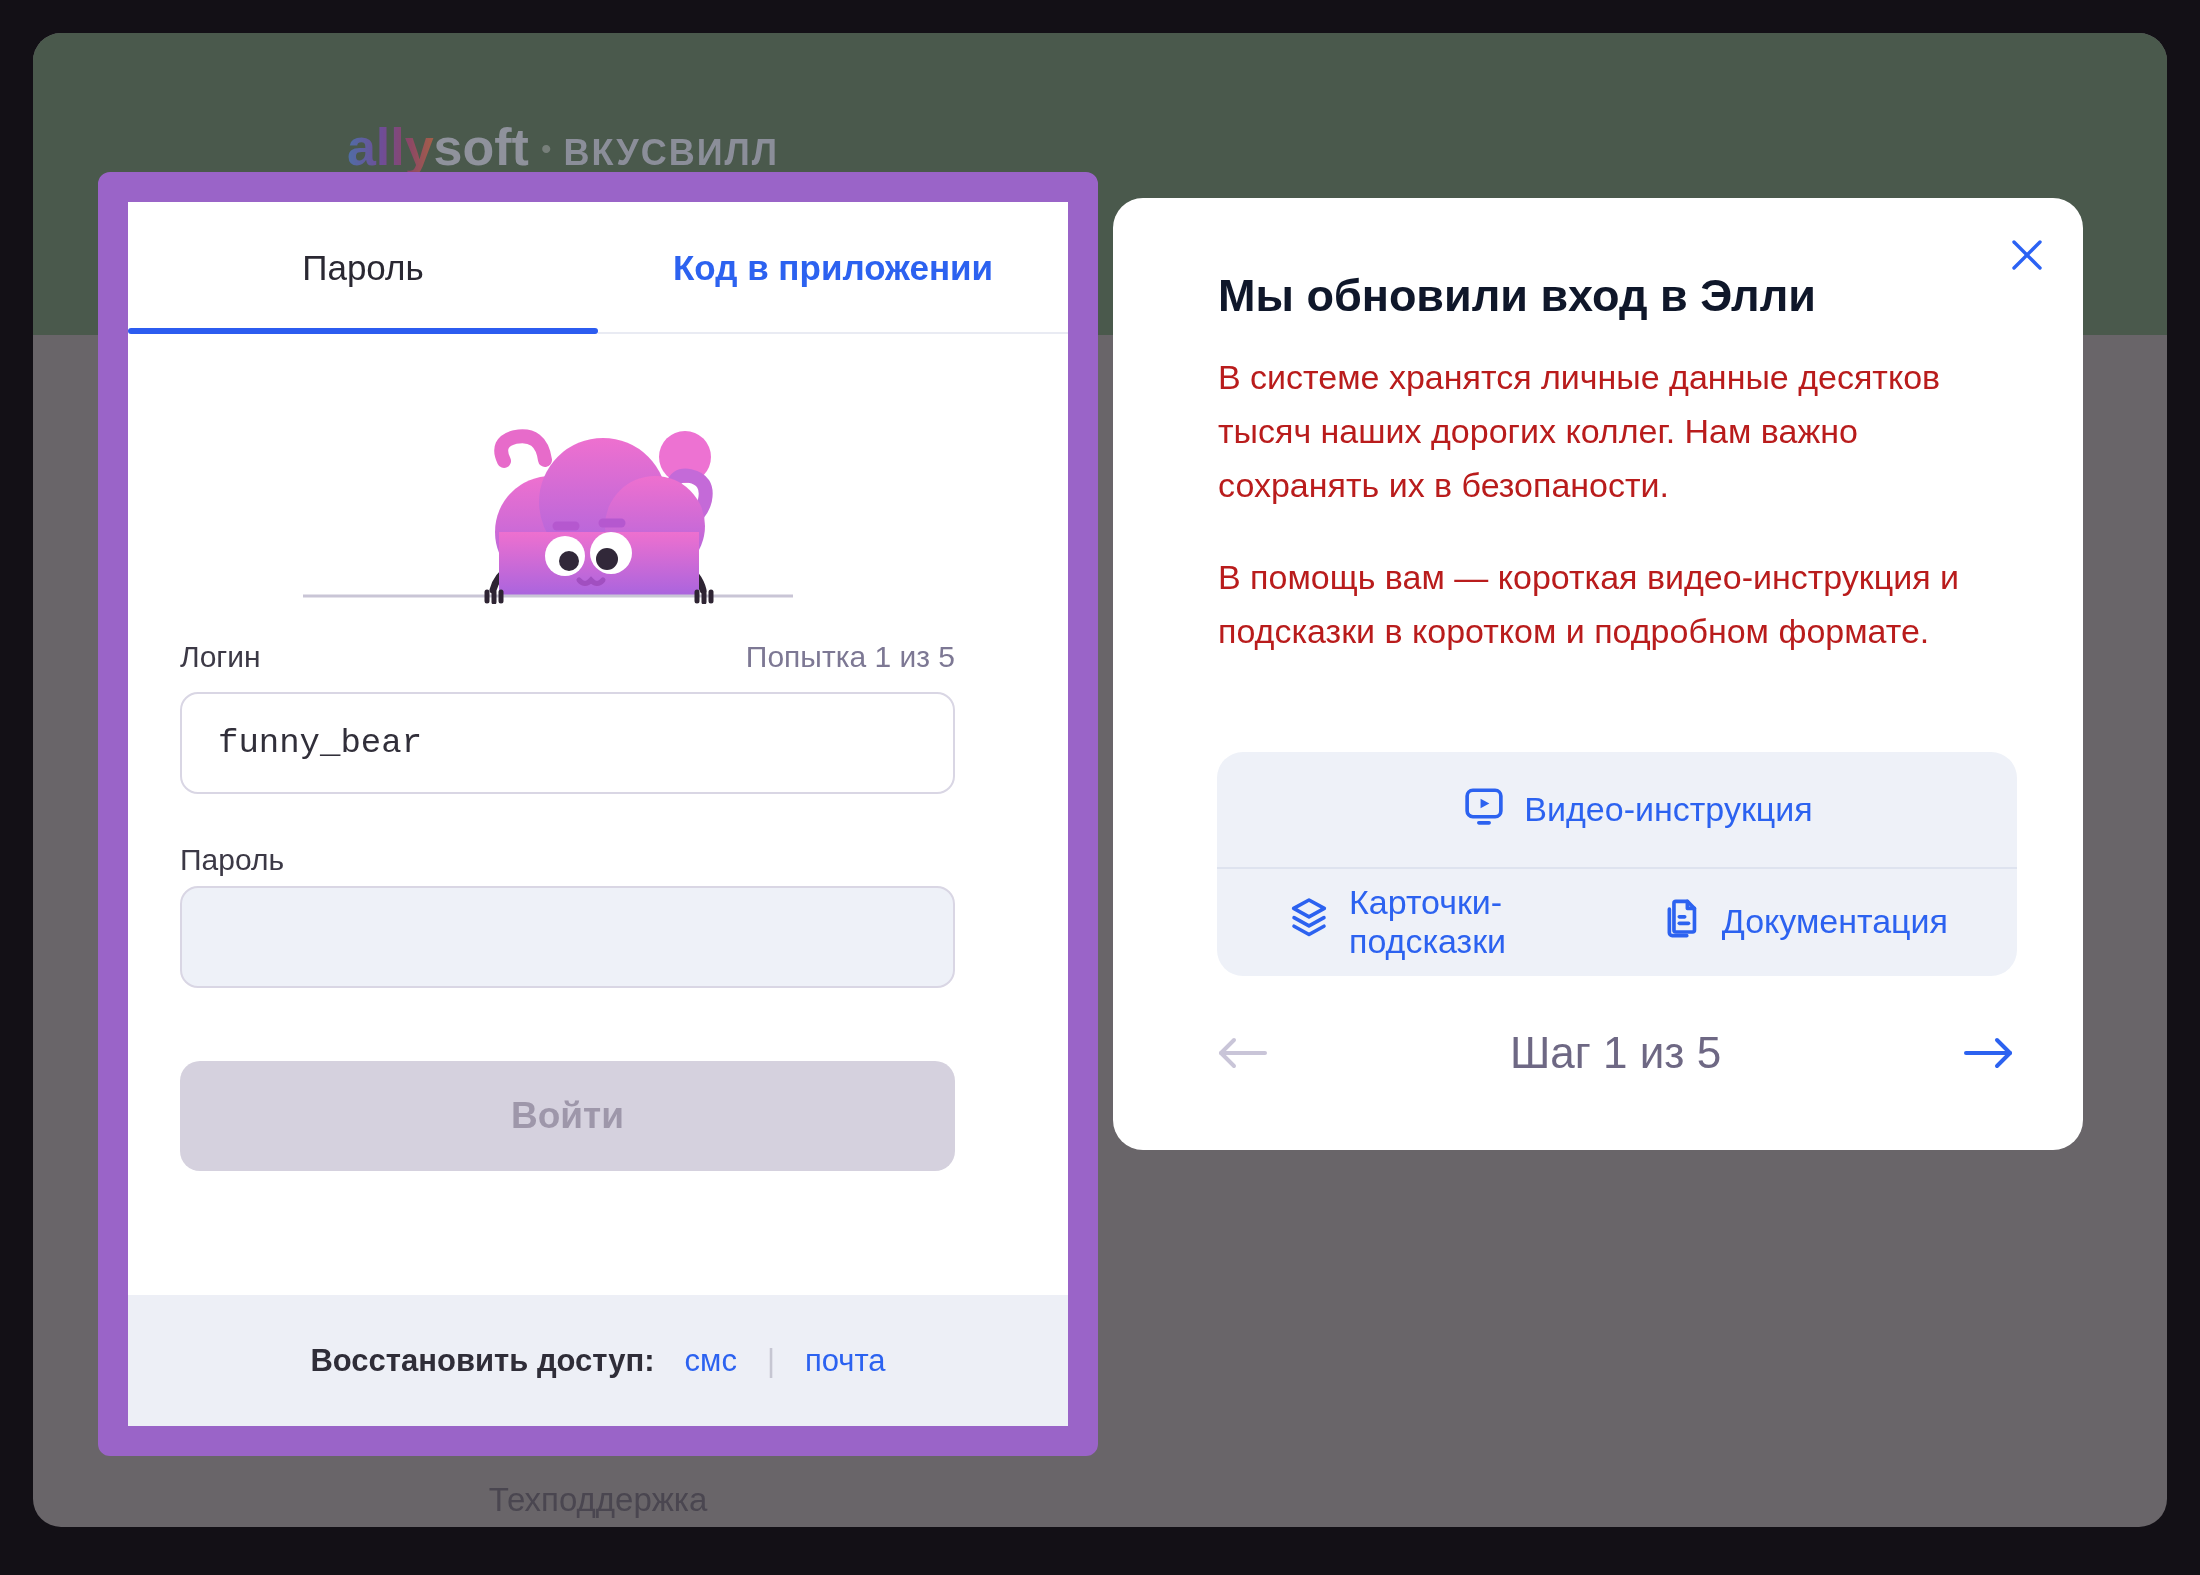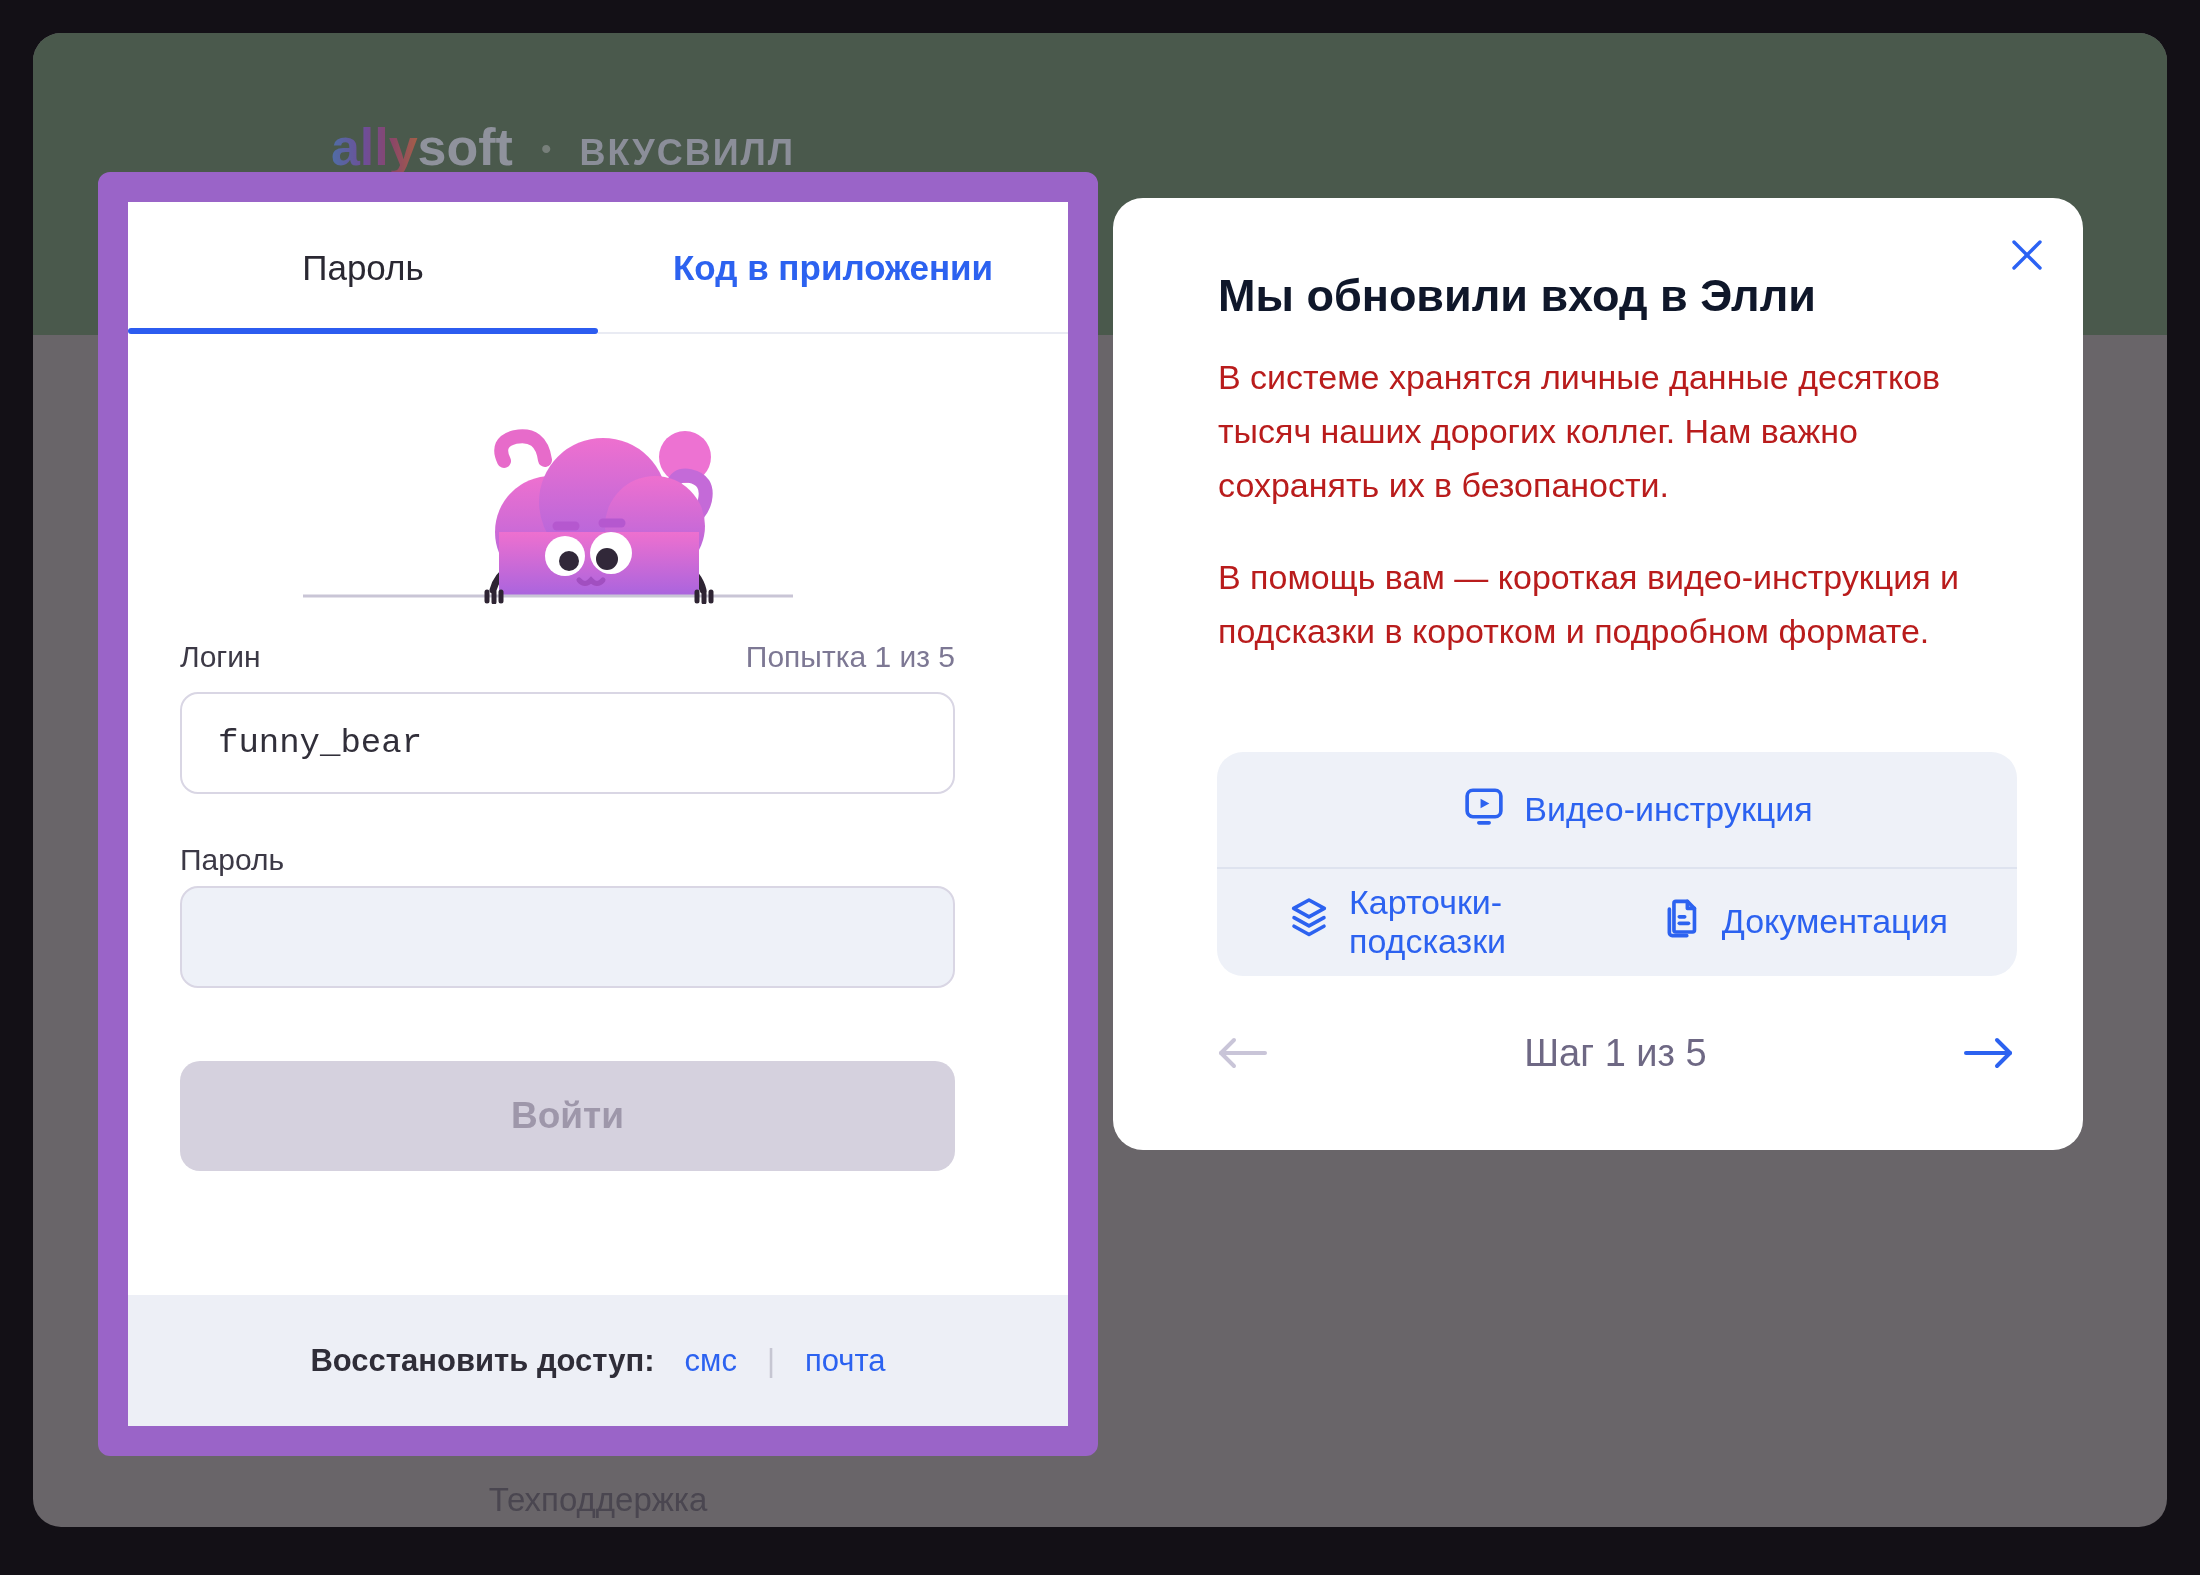--- a/index.html
+++ b/index.html
@@ -12,21 +12,21 @@
   .frame { position:absolute; inset:0; background:#131016; }
   .screen {
     position:absolute; left:33px; top:33px; right:33px; bottom:48px;
     background:#696569; border-radius:28px; overflow:hidden;
   }
   .bg-green { position:absolute; left:0; top:0; right:0; height:302px; background:#4a594c; }
 
   
   .logo {
     position:absolute; left:0; top:84px; width:1060px;
-    display:flex; justify-content:center; align-items:baseline; gap:28px;
+    display:flex; justify-content:center; align-items:baseline; gap:12px;
     user-select:none;
   }
   .logo-brand { font-size:52px; font-weight:800; letter-spacing:0; }
   .logo-ally {
     background:linear-gradient(90deg,#4f6ea6 0%,#6f4d97 40%,#8a4668 70%,#a55f47 100%);
     -webkit-background-clip:text; background-clip:text; color:transparent;
   }
   .logo-soft { color:#8f929c; }
   .logo-dot { color:#777f7a; font-size:30px; transform:translateY(-6px); }
   .logo-partner { color:#8b8e99; font-size:36px; font-weight:800; letter-spacing:2px; }
@@ -105,21 +105,21 @@
   .res-link {
     display:flex; align-items:center; gap:17px;
     color:#2c62f0; font-size:34px; text-decoration:none; cursor:pointer;
   }
   .res-link svg { width:46px; height:46px; }
   .stepnav {
     position:absolute; left:0; top:815px; width:970px; height:80px;
     display:flex; align-items:center; justify-content:space-between;
     padding:0 65px 0 100px;
   }
-  .step-text { font-size:38px; color:#6e6884; }
+  .step-text { font-size:44px; color:#6e6884; }
   .arrow-btn { background:none; border:none; cursor:pointer; width:58px; height:40px; }
   .arrow-prev { color:#c9c5d8; }
   .arrow-next { color:#2c62f0; }
 
   .support {
     position:absolute; left:65px; top:1448px; width:1000px;
     text-align:center; font-size:33px; color:#4a4650; cursor:pointer;
   }
 </style>
 </head>

